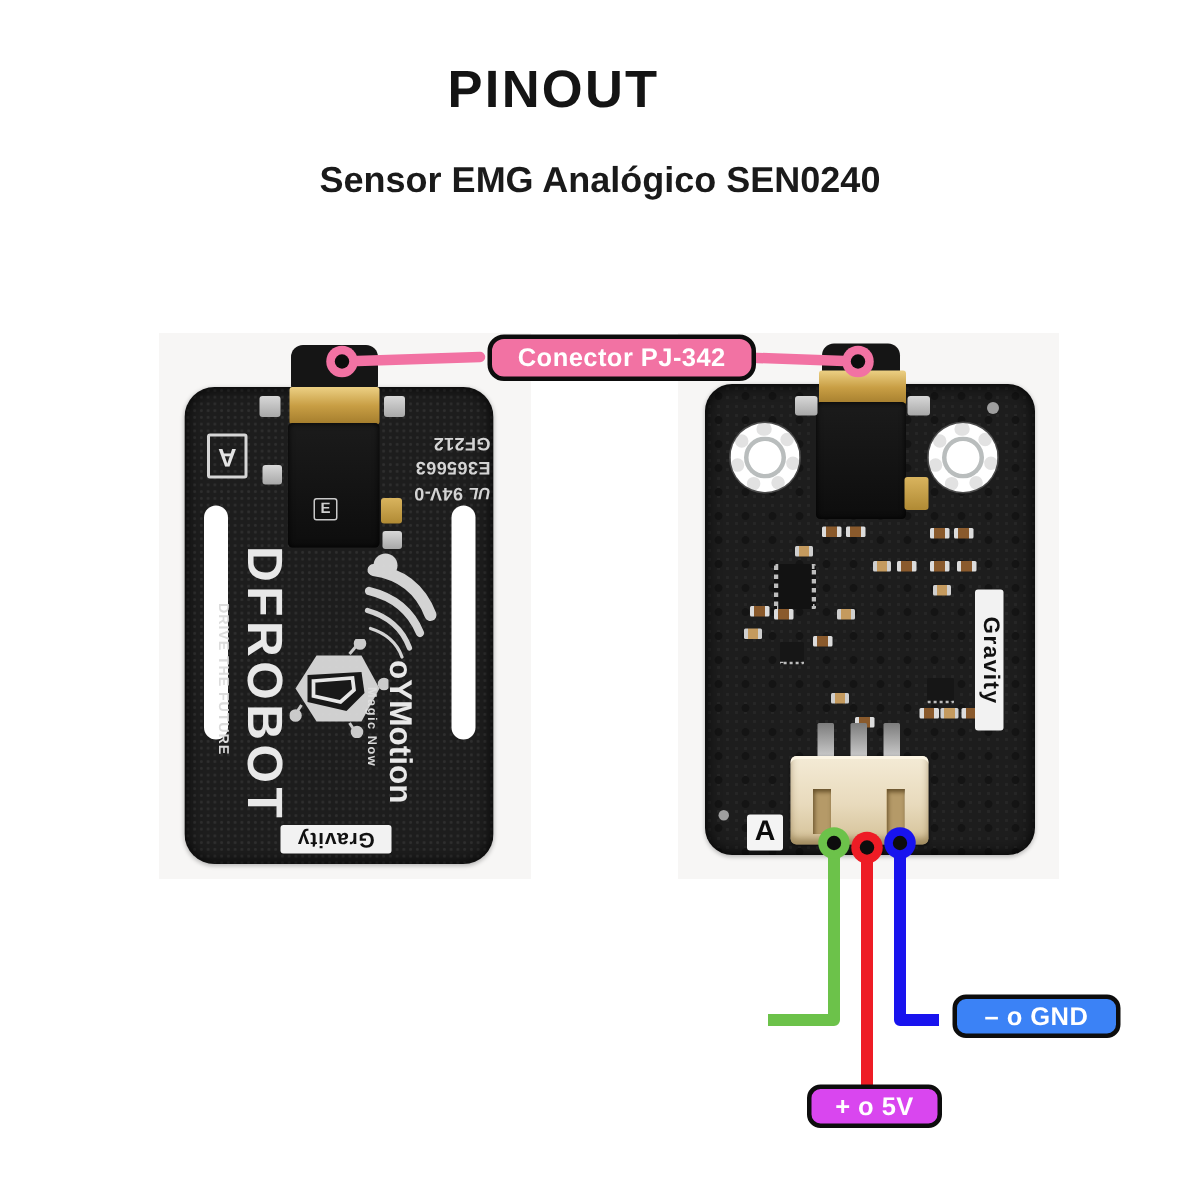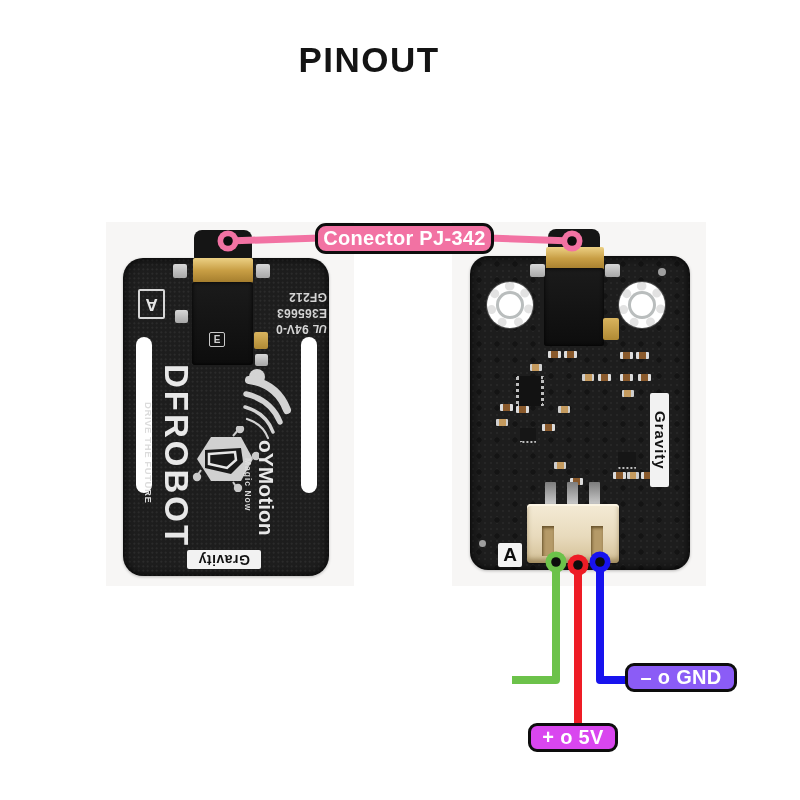--- a/index.html
+++ b/index.html
@@ -109,33 +109,34 @@
   .cap { position:absolute; width:12px; height:7px; border-radius:1px;
          background:linear-gradient(90deg,#cfcfcf 0 2.5px,#c49a5e 2.5px 9.5px,#cfcfcf 9.5px); }
   .ic  { position:absolute; background:#121212; border-left:3px dotted #bdbdbd; border-right:3px dotted #bdbdbd; border-radius:1px; }
   .sot { position:absolute; background:#161616; border-bottom:2px dotted #bdbdbd; border-radius:1px; }
 
   
   .overlay { position:absolute; left:0; top:0; width:800px; height:800px; z-index:10; pointer-events:none; }
   .tag {
     position:absolute; z-index:20; display:flex; align-items:center; justify-content:center;
     border:3.5px solid #0d0d0d; border-radius:9px; color:#ffffff;
-    font-size:20px; font-weight:bold; letter-spacing:.3px; white-space:nowrap;
+    font-size:17px; font-weight:bold; letter-spacing:.3px; white-space:nowrap;margin-left:10px;
   }
   .tag.callout { left:315px; top:223px; width:173px; height:25px; background:#F272A3; border-radius:11px; }
   .tag.signal  { left:400px; top:663px; width:106px; height:23px; background:#6CC24A; }
-  .tag.ground  { left:625px; top:663px; width:106px; height:23px; background:#8b5cf6; }
+  .tag.ground  { left:625px; top:663px; width:106px; height:23px; background:#3b82f6; }
   .tag.power   { left:528px; top:723px; width:84px;  height:23px; background:#d946ef; }
 </style>
 </head>
 <body>
 
 <div class="page">
 
   <div class="title">PINOUT</div>
+  <div class="subtitle">Sensor EMG Analógico SEN0240</div>
 
   <div class="photo-bg left"></div>
   <div class="photo-bg right"></div>
 
   <div class="board board-back">
     <div class="slot l"></div>
     <div class="slot r"></div>
 
     <div class="badge-a-back">A</div>
 

